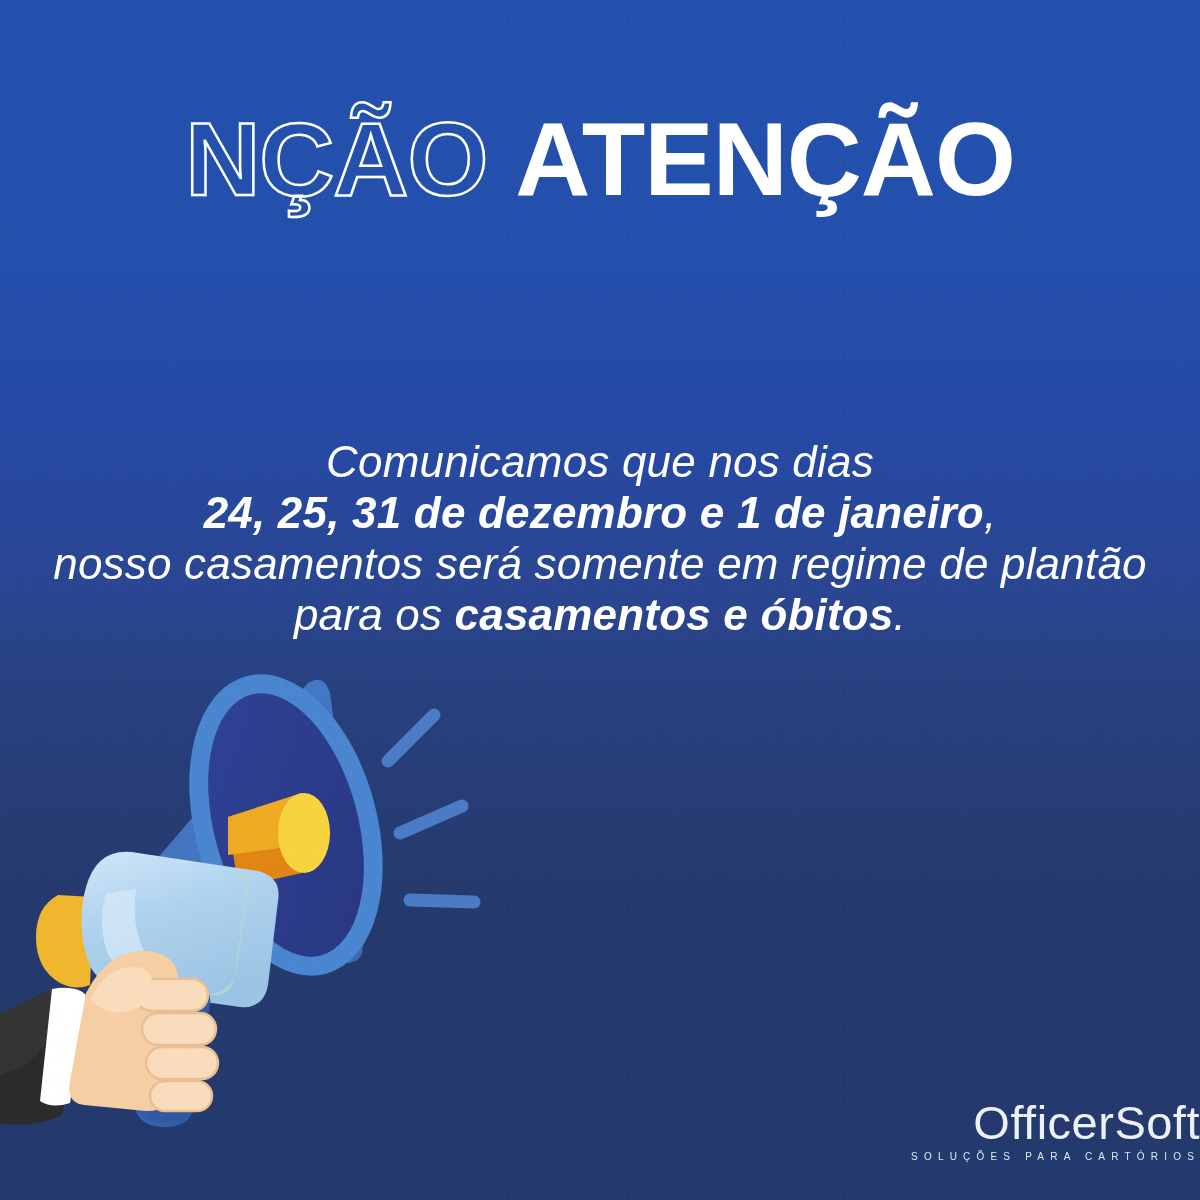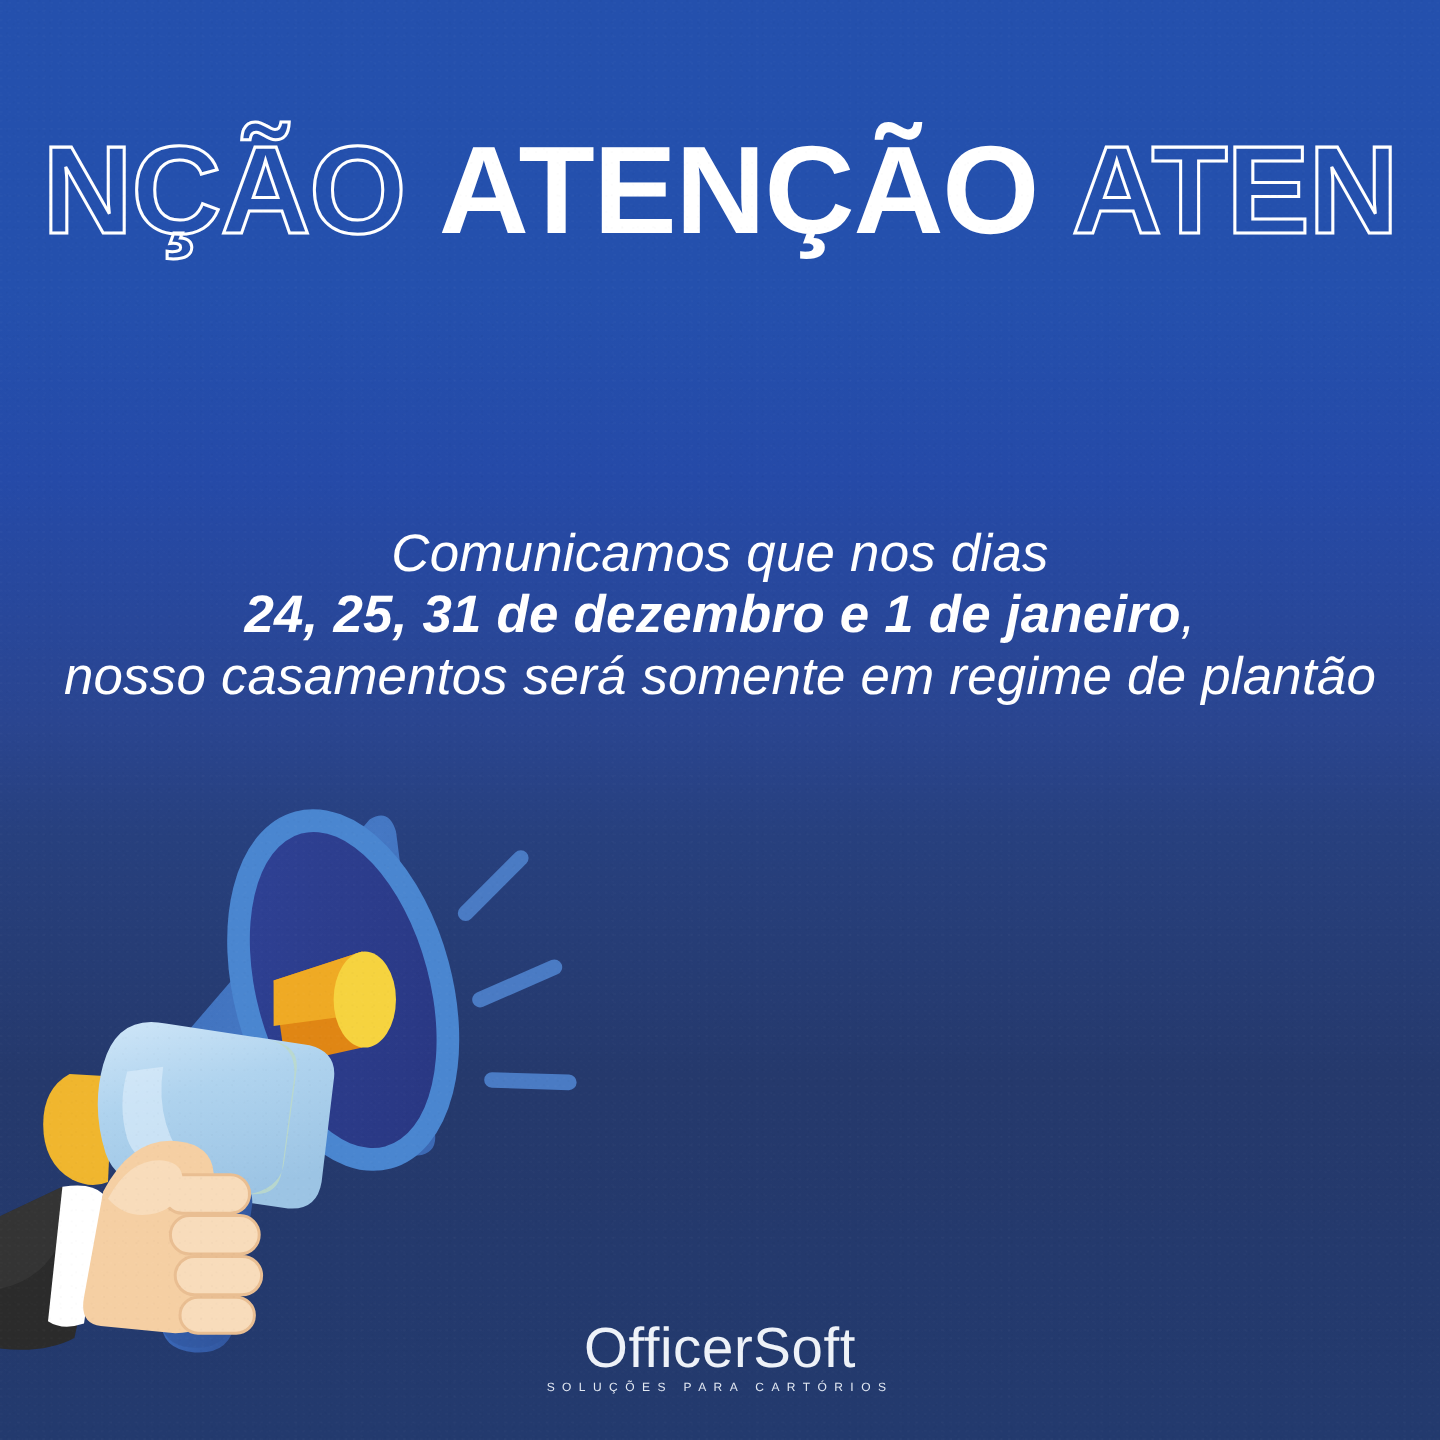--- a/index.html
+++ b/index.html
@@ -93,21 +93,21 @@
     height: 545px;
   }
   .megaphone svg { display: block; width: 100%; height: 100%; }
 
   
   .logo {
     position: absolute;
     left: 0;
     bottom: 38px;
     width: 100%;
-    text-align: center;
+    text-align: right;
     color: #eef2f8;
   }
   .logo-word {
     font-size: 47px;
     font-weight: 300;
     letter-spacing: .5px;
     line-height: 1.04;
   }
   .logo-tag {
     font-size: 10px;
@@ -118,27 +118,27 @@
   }
 </style>
 </head>
 <body>
 
 <div class="poster">
 
   <div class="headline">
     <span class="word outline">NÇÃO</span>
     <span class="word solid">ATENÇÃO</span>
-    <span class="word outline">ATEN</span>
   </div>
 
   <div class="body-copy">
     <span class="ln">Comunicamos que nos dias</span>
     <span class="ln"><b>24, 25, 31 de dezembro e 1 de janeiro</b><span>,</span></span>
     <span class="ln">nosso casamentos será somente em regime de plantão</span>
+    <span class="ln"><span>para os </span><b>casamentos e óbitos</b><span>.</span></span>
   </div>
 
   <div class="megaphone">
     <svg viewBox="0 0 540 545" xmlns="http://www.w3.org/2000/svg">
       <defs>
         <linearGradient id="gBarrel" x1="0" y1="0" x2="0.35" y2="1">
           <stop offset="0%" stop-color="#CFE6F8"></stop>
           <stop offset="45%" stop-color="#AFD3EE"></stop>
           <stop offset="100%" stop-color="#9CC4E4"></stop>
         </linearGradient>

